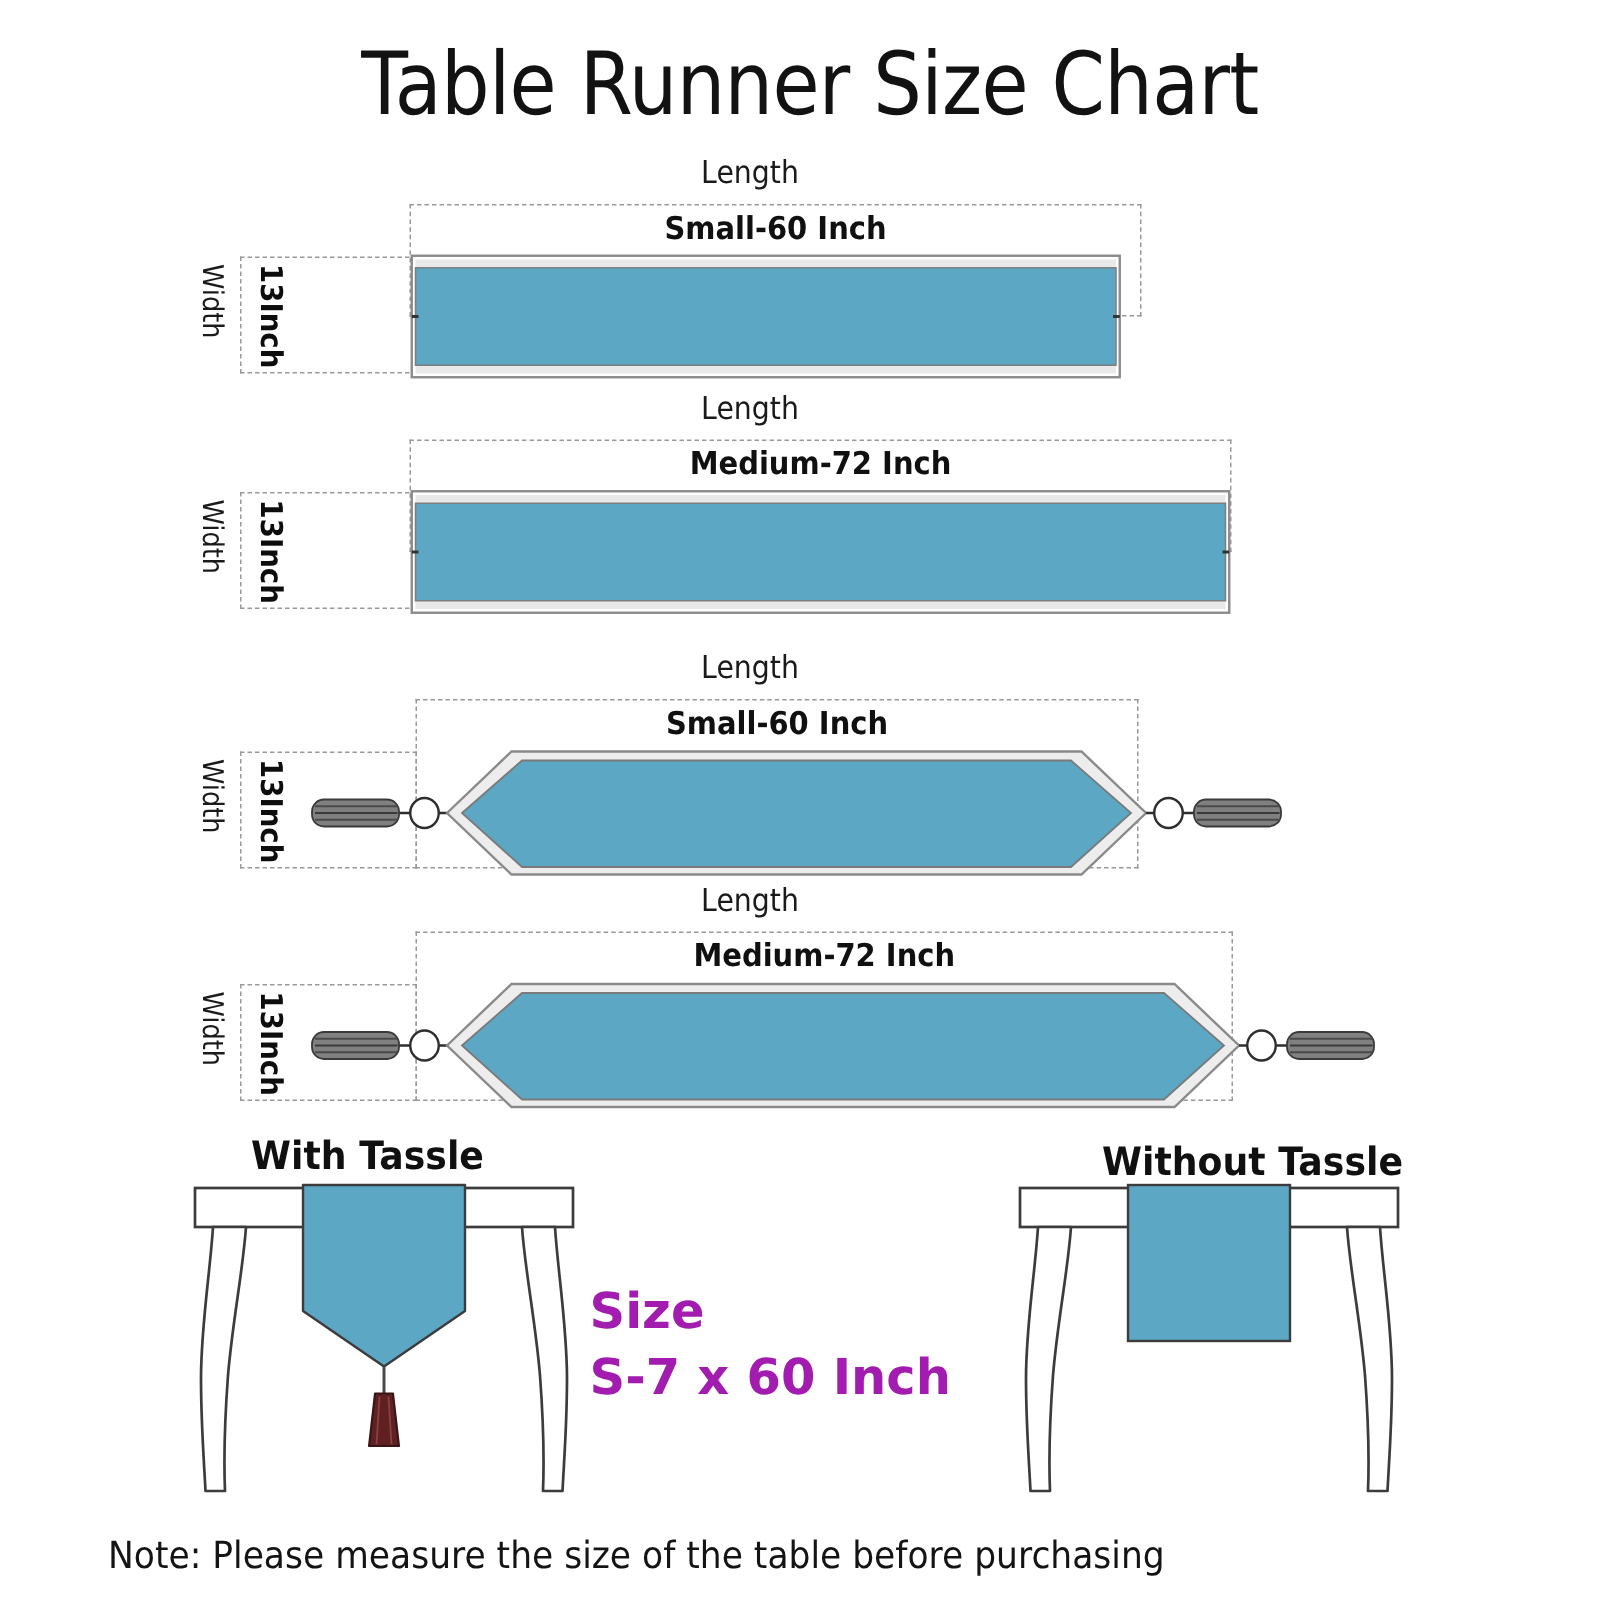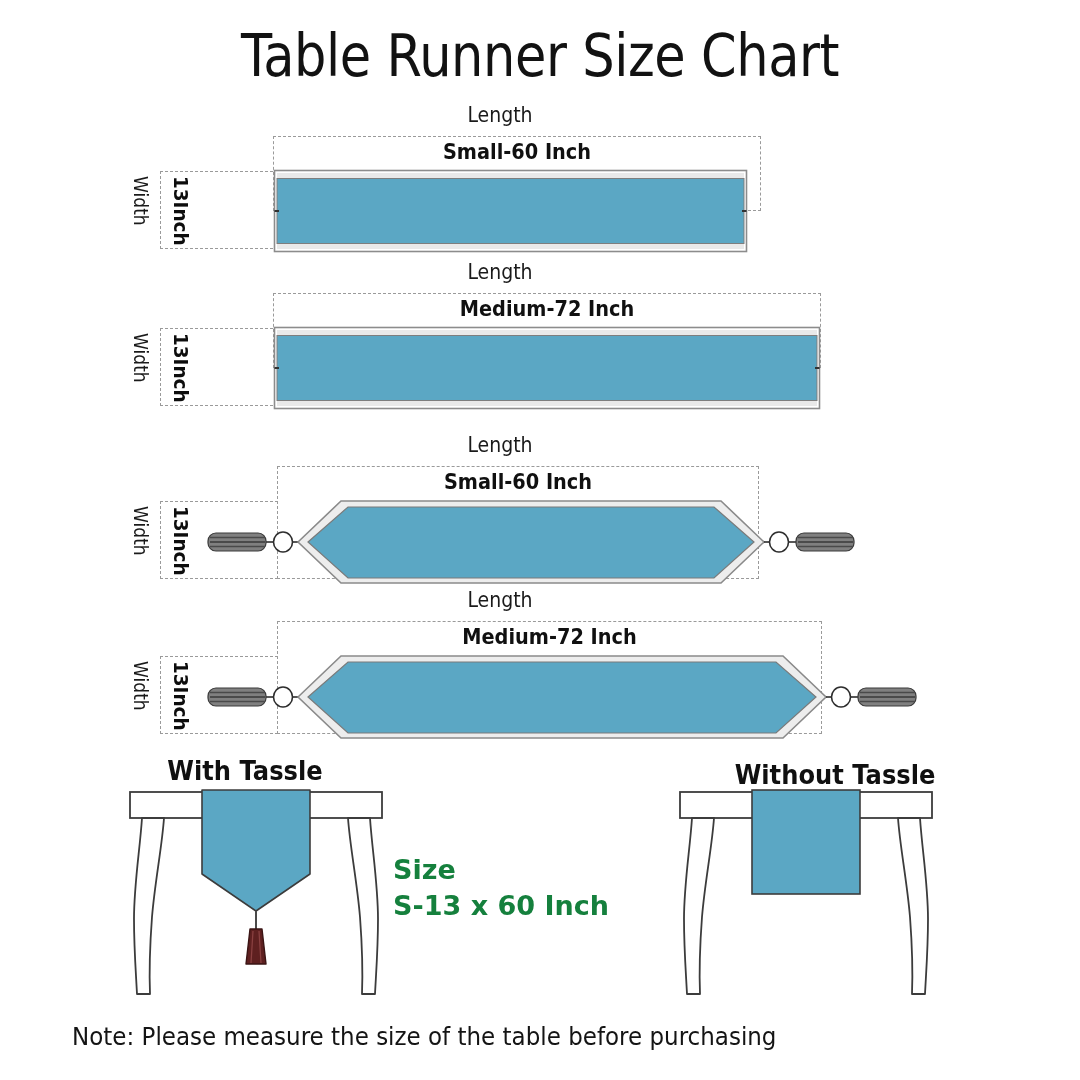--- a/index.html
+++ b/index.html
@@ -94,23 +94,23 @@
     font-size: 26px;
     font-weight: 700;
     color: #101010;
     text-align: center;
     white-space: nowrap;
     transform: scaleX(0.93);
     transform-origin: 50% 50%;
   }
   .size-block {
     font-family: "DejaVu Sans", sans-serif;
-    font-size: 27px;
-    font-weight: 700;
-    color: #15803d;
+    font-size: 33px;
+    font-weight: 700;
+    color: #a21caf;
     line-height: 1.32;
     white-space: nowrap;
   }
   .note-line {
     font-family: "DejaVu Sans", sans-serif;
     font-size: 25px;
     font-weight: 400;
     color: #141414;
     white-space: nowrap;
     transform: scaleX(0.92);
@@ -248,21 +248,21 @@
 
         <polygon points="130,140 142,140 146,175 126,175" fill="#5e2020" stroke="#3a1414" stroke-width="1.4" stroke-linejoin="round"></polygon>
         <line x1="133" y1="142" x2="131" y2="174" stroke="#8a4040" stroke-width="1.2"></line>
         <line x1="139" y1="142" x2="141" y2="174" stroke="#8a4040" stroke-width="1.2"></line>
       </svg>
     </div>
   </div>
 
   <div class="abs size-block" style="left:393px;top:852px;">
     <div>Size</div>
-    <div>S-13 x 60 Inch</div>
+    <div>S-7 x 60 Inch</div>
   </div>
 
   <div class="abs" style="left:620px;top:760px;width:420px;">
     <div class="abs tassle-heading" style="left:50px;top:0;width:330px;">Without Tassle</div>
     <div class="abs" style="left:50px;top:29px;">
       <svg width="300" height="215" viewBox="0 0 300 215">
         <rect x="10" y="3" width="252" height="26" fill="#ffffff" stroke="#3c3c3c" stroke-width="1.8"></rect>
         <path d="M22,29 C20,60 14,95 14,130 C14,160 16,185 17,205 L30,205 C29,180 30,155 32,128 C35,92 42,58 44,29 Z" fill="#ffffff" stroke="#3c3c3c" stroke-width="1.8" stroke-linejoin="round"></path>
         <path d="M228,29 C230,58 237,92 240,128 C242,155 243,180 242,205 L255,205 C256,185 258,160 258,130 C258,95 252,60 250,29 Z" fill="#ffffff" stroke="#3c3c3c" stroke-width="1.8" stroke-linejoin="round"></path>
 

